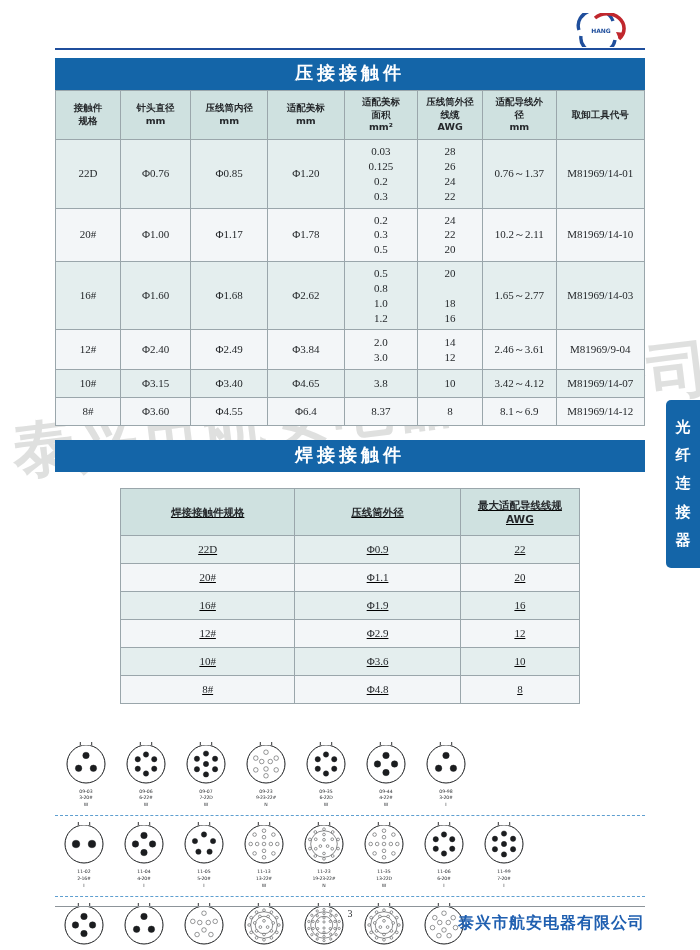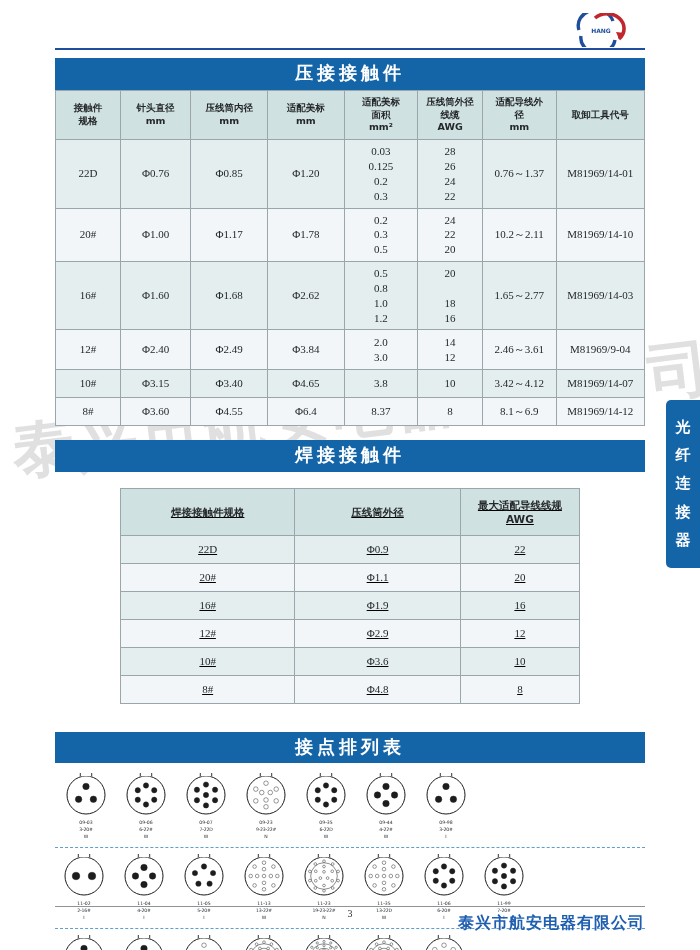--- a/index.html
+++ b/index.html
@@ -377,21 +377,20 @@
         <tr>
           <td>8#</td>
           <td>Φ4.8</td>
           <td>8</td>
         </tr>
       </tbody>
     </table>
 
     <div class="gap-b"></div>
 
-    <div class="section-title">接点排列表</div>
 
     <div class="arrange">
       <div class="arr-row r1" id="arr-row-0">
           <div class="conn">
             <div>
               <svg viewBox="0 0 54 46" width="54" height="46">
                 <circle cx="27" cy="22" r="19" fill="#ffffff" stroke="#1b1d1f" stroke-width="1"></circle>
                 <path d="M 21.3 3.285 L 21.3 -0.8000000000000007 L 32.7 -0.8000000000000007 L 32.7 3.285" fill="#ffffff" stroke="#1b1d1f" stroke-width="0.9" stroke-linejoin="round"></path>
                 <circle cx="27.00" cy="13.45" r="3.23" fill="#1b1d1f" stroke="#1b1d1f" stroke-width="0.45"></circle>
                 <circle cx="34.40" cy="26.27" r="3.23" fill="#1b1d1f" stroke="#1b1d1f" stroke-width="0.45"></circle>

